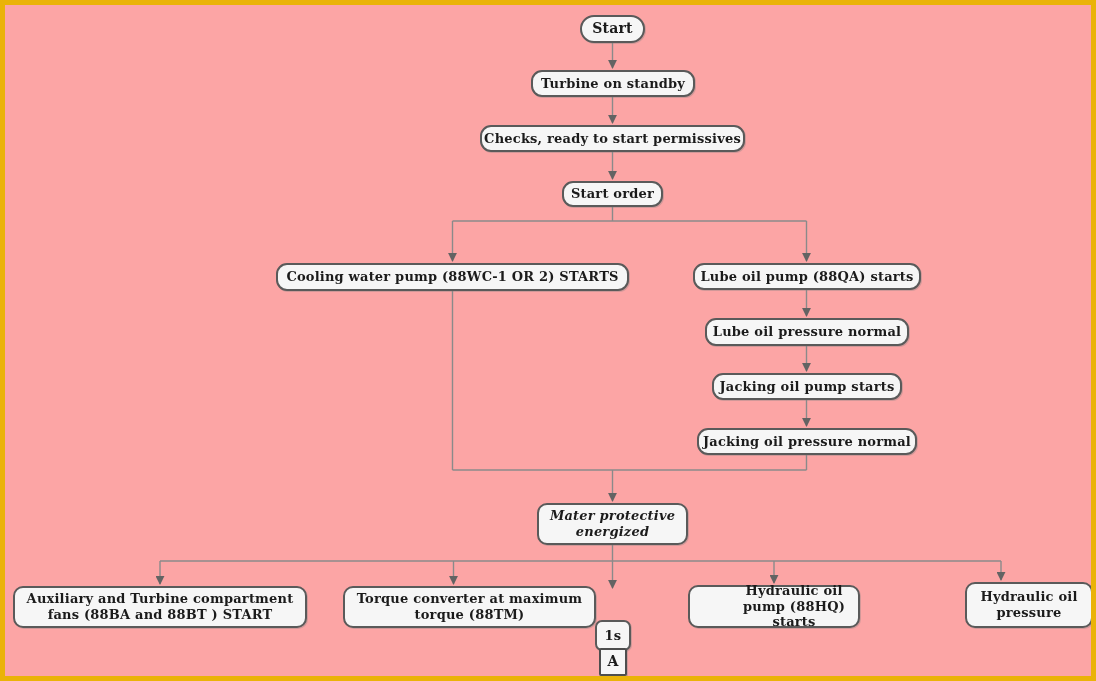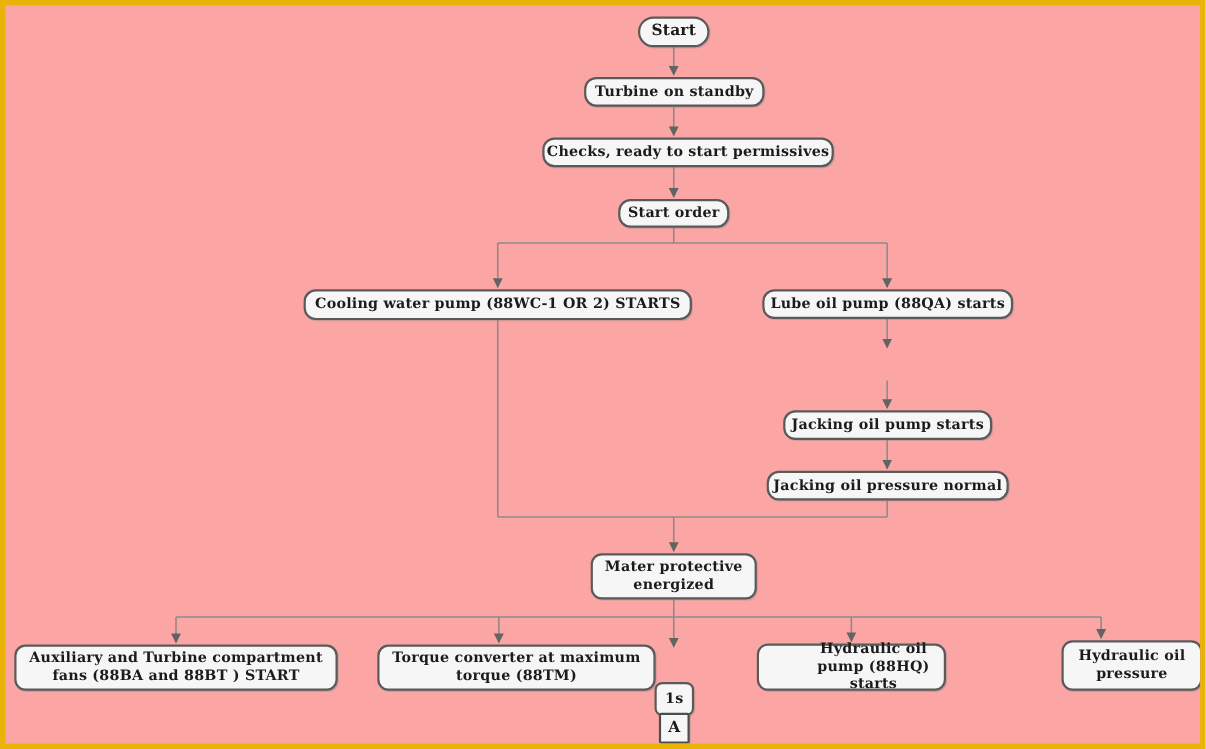--- a/index.html
+++ b/index.html
@@ -69,34 +69,35 @@
       <line x1="769" y1="556" x2="769" y2="578" marker-end="url(#arw)"></line>
       <line x1="996" y1="556" x2="996" y2="575" marker-end="url(#arw)"></line>
       <line x1="607.5" y1="616" x2="607.5" y2="641" marker-end="url(#arw)"></line>
     </g>
   </svg>
 
   <div class="node pill oneline" style="left:575px;top:10px;width:65px;height:28px;font-size:14px;">Start</div>
 
   <div class="node oneline" style="left:526px;top:65px;width:164px;height:27px;">Turbine on standby</div>
 
-  <div class="node oneline" style="left:488px;top:120px;width:265px;height:27px;">Checks, ready to start permissives</div>
+  <div class="node oneline" style="left:475px;top:120px;width:265px;height:27px;">Checks, ready to start permissives</div>
 
   <div class="node oneline" style="left:557px;top:176px;width:101px;height:26px;">Start order</div>
 
   <div class="node oneline" style="left:271px;top:258px;width:353px;height:28px;">Cooling water pump (88WC-1 OR 2) STARTS</div>
 
   <div class="node oneline" style="left:688px;top:258px;width:228px;height:27px;">Lube oil pump (88QA) starts</div>
 
+  <div class="node oneline" style="left:700px;top:313px;width:204px;height:28px;">Lube oil pressure normal</div>
 
   <div class="node oneline" style="left:707px;top:368px;width:190px;height:27px;">Jacking oil pump starts</div>
 
   <div class="node oneline" style="left:692px;top:423px;width:220px;height:27px;">Jacking oil pressure normal</div>
 
-  <div class="node" style="left:532px;top:498px;width:151px;height:42px;">Mater protective energized</div>
+  <div class="node" style="left:532px;top:498px;width:151px;height:42px;font-style:italic;">Mater protective energized</div>
 
   <div class="node" style="left:8px;top:581px;width:294px;height:42px;">Auxiliary and Turbine compartment fans (88BA and 88BT ) START</div>
 
   <div class="node" style="left:338px;top:581px;width:253px;height:42px;text-align:center;">Torque converter at maximum torque (88TM)</div>
 
   <div class="node small-rad oneline" style="left:590px;top:585px;width:36px;height:31px;margin-top:30px;">1s</div>
 
   <div class="node" style="left:683px;top:580px;width:172px;height:43px;padding-left:44px;">Hydraulic oil pump (88HQ) starts</div>
 
   <div class="node" style="left:960px;top:577px;width:128px;height:46px;">Hydraulic oil pressure</div>

